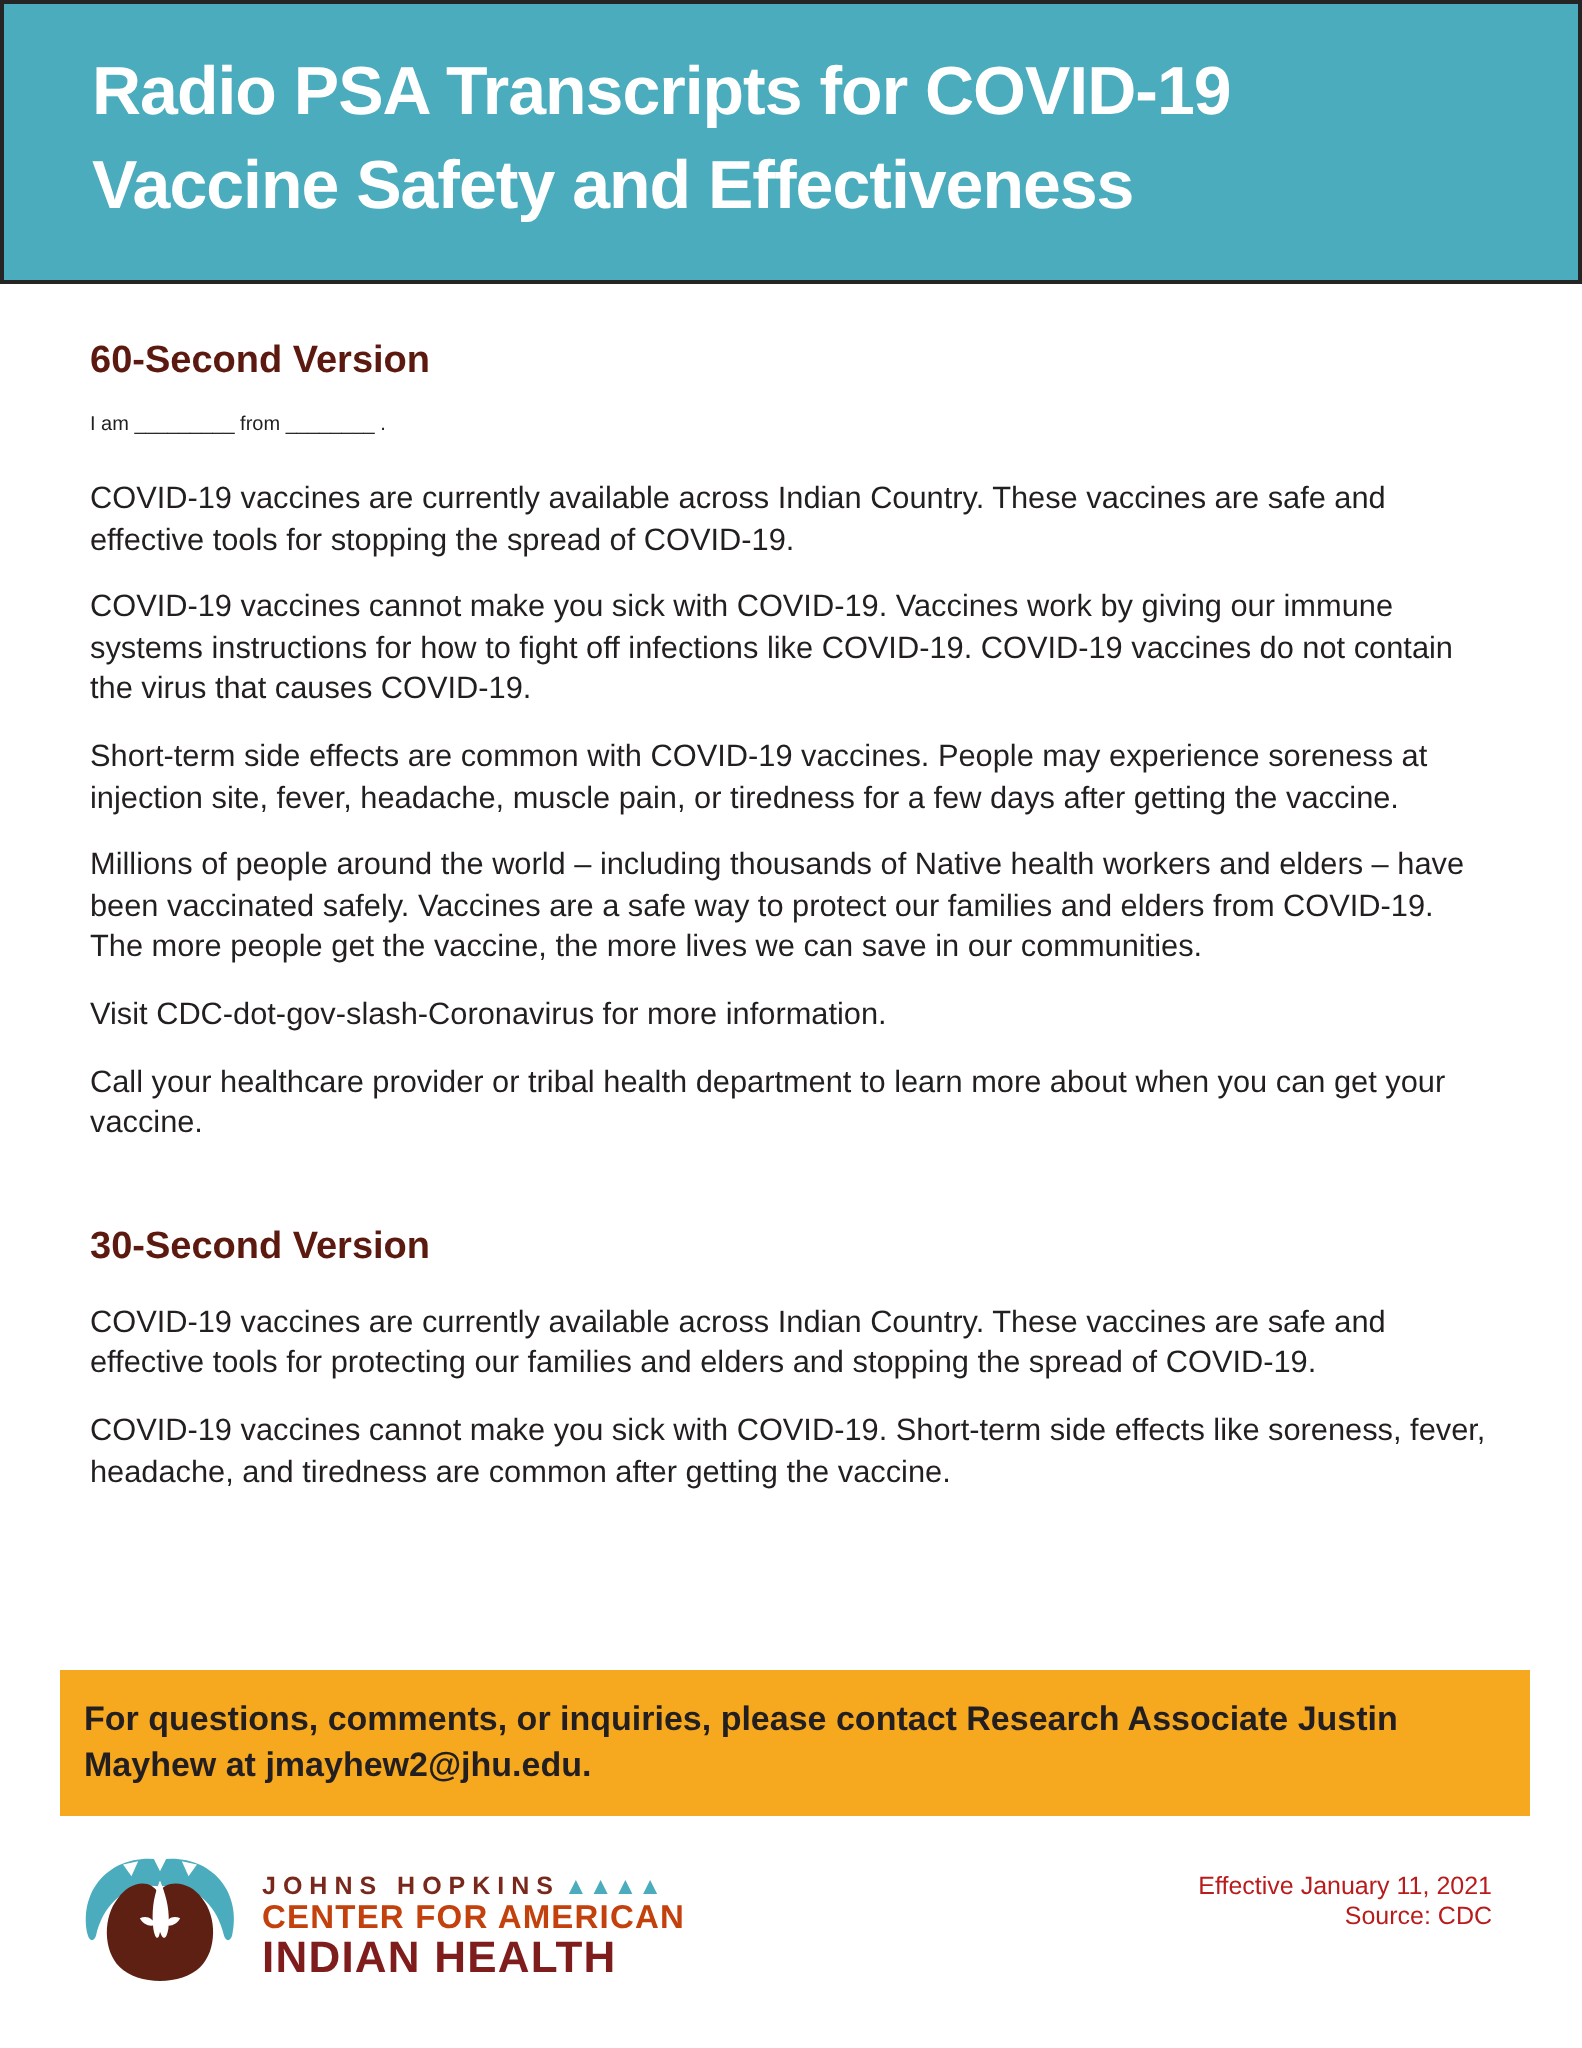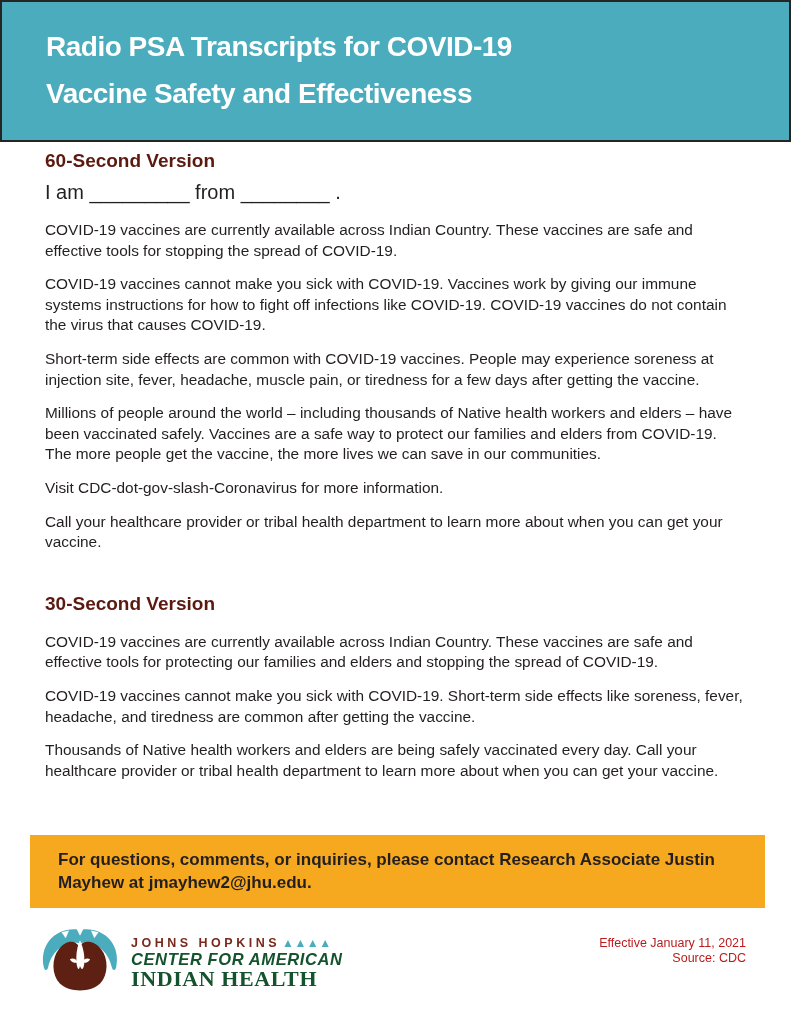--- a/index.html
+++ b/index.html
@@ -18,60 +18,60 @@
     box-sizing: border-box;
     width: 791px;
     height: 142px;
     background: #4aacbc;
     border: 2px solid #252525;
     padding: 21px 44px 0 44px;
   }
   .header h1 {
     margin: 0;
     color: #ffffff;
-    font-size: 28px;
+    font-size: 34px;
     font-weight: bold;
     line-height: 47px;
     letter-spacing: -0.5px;
   }
   .header h1 span { display: block; }
 
   
   .content { padding: 0 46px 0 45px; }
   .section-heading {
-    margin: 8px 0 0 0;
+    margin: 28px 0 0 0;
     color: #5c190f;
     font-size: 19px;
     font-weight: bold;
     line-height: 22px;
   }
   .section-heading.second { margin-top: 40px; }
   .intro-line {
     margin: 10px 0 0 0;
-    font-size: 20px;
+    font-size: 10px;
     line-height: 21px;
   }
   .para {
     margin: 13px 0 0 0;
     font-size: 15.4px;
     line-height: 20.6px;
     max-width: 702px;
   }
   .para.first-after-intro { margin-top: 17px; }
 
   
   .contact-banner {
     position: absolute;
     left: 30px;
     top: 835px;
     width: 735px;
     height: 73px;
     background: #f6a81f;
     box-sizing: border-box;
-    padding: 13px 30px 0 28px;
+    padding: 13px 30px 0 12px;
   }
   .contact-banner p {
     margin: 0;
     font-size: 17px;
     font-weight: bold;
     line-height: 23px;
     color: #231f20;
   }
 
   
@@ -95,36 +95,34 @@
     line-height: 15px;
     white-space: nowrap;
   }
   .logo-line1 .tri {
     color: #4aacbc;
     letter-spacing: 0.5px;
     font-size: 12px;
     margin-left: 2px;
   }
   .logo-line2 {
-    color: #14532d;
+    color: #c2410c;
     font-size: 16.5px;
     font-weight: bold;
     letter-spacing: 0.6px;
     line-height: 17px;
     white-space: nowrap;
-    font-style: italic;
   }
   .logo-line3 {
-    color: #14532d;
+    color: #7f1d1d;
     font-size: 22px;
     font-weight: bold;
     letter-spacing: 0.6px;
     line-height: 21px;
     white-space: nowrap;
-    font-family: Liberation Serif, serif;
   }
   .doc-meta {
     text-align: right;
     font-size: 12.5px;
     line-height: 15px;
     color: #b91c1c;
     padding-top: 14px;
   }
 </style>
 </head>
@@ -146,21 +144,20 @@
     <p class="para first-after-intro">COVID-19 vaccines are currently available across Indian Country. These vaccines are safe and effective tools for stopping the spread of COVID-19.</p>
     <p class="para">COVID-19 vaccines cannot make you sick with COVID-19. Vaccines work by giving our immune systems instructions for how to fight off infections like COVID-19. COVID-19 vaccines do not contain the virus that causes COVID-19.</p>
     <p class="para">Short-term side effects are common with COVID-19 vaccines. People may experience soreness at injection site, fever, headache, muscle pain, or tiredness for a few days after getting the vaccine.</p>
     <p class="para">Millions of people around the world – including thousands of Native health workers and elders – have been vaccinated safely. Vaccines are a safe way to protect our families and elders from COVID-19. The more people get the vaccine, the more lives we can save in our communities.</p>
     <p class="para">Visit CDC-dot-gov-slash-Coronavirus for more information.</p>
     <p class="para">Call your healthcare provider or tribal health department to learn more about when you can get your vaccine.</p>
 
     <h2 class="section-heading second">30-Second Version</h2>
     <p class="para first-after-intro">COVID-19 vaccines are currently available across Indian Country. These vaccines are safe and effective tools for protecting our families and elders and stopping the spread of COVID-19.</p>
     <p class="para">COVID-19 vaccines cannot make you sick with COVID-19. Short-term side effects like soreness, fever, headache, and tiredness are common after getting the vaccine.</p>
-    <p class="para">Thousands of Native health workers and elders are being safely vaccinated every day. Call your healthcare provider or tribal health department to learn more about when you can get your vaccine.</p>
 
   </div>
 
   <div class="contact-banner">
     <p>For questions, comments, or inquiries, please contact Research Associate Justin Mayhew at jmayhew2@jhu.edu.</p>
   </div>
 
   <div class="footer">
     <div class="logo">
       <svg class="logo-mark" viewBox="0 0 100 90" xmlns="http://www.w3.org/2000/svg">

